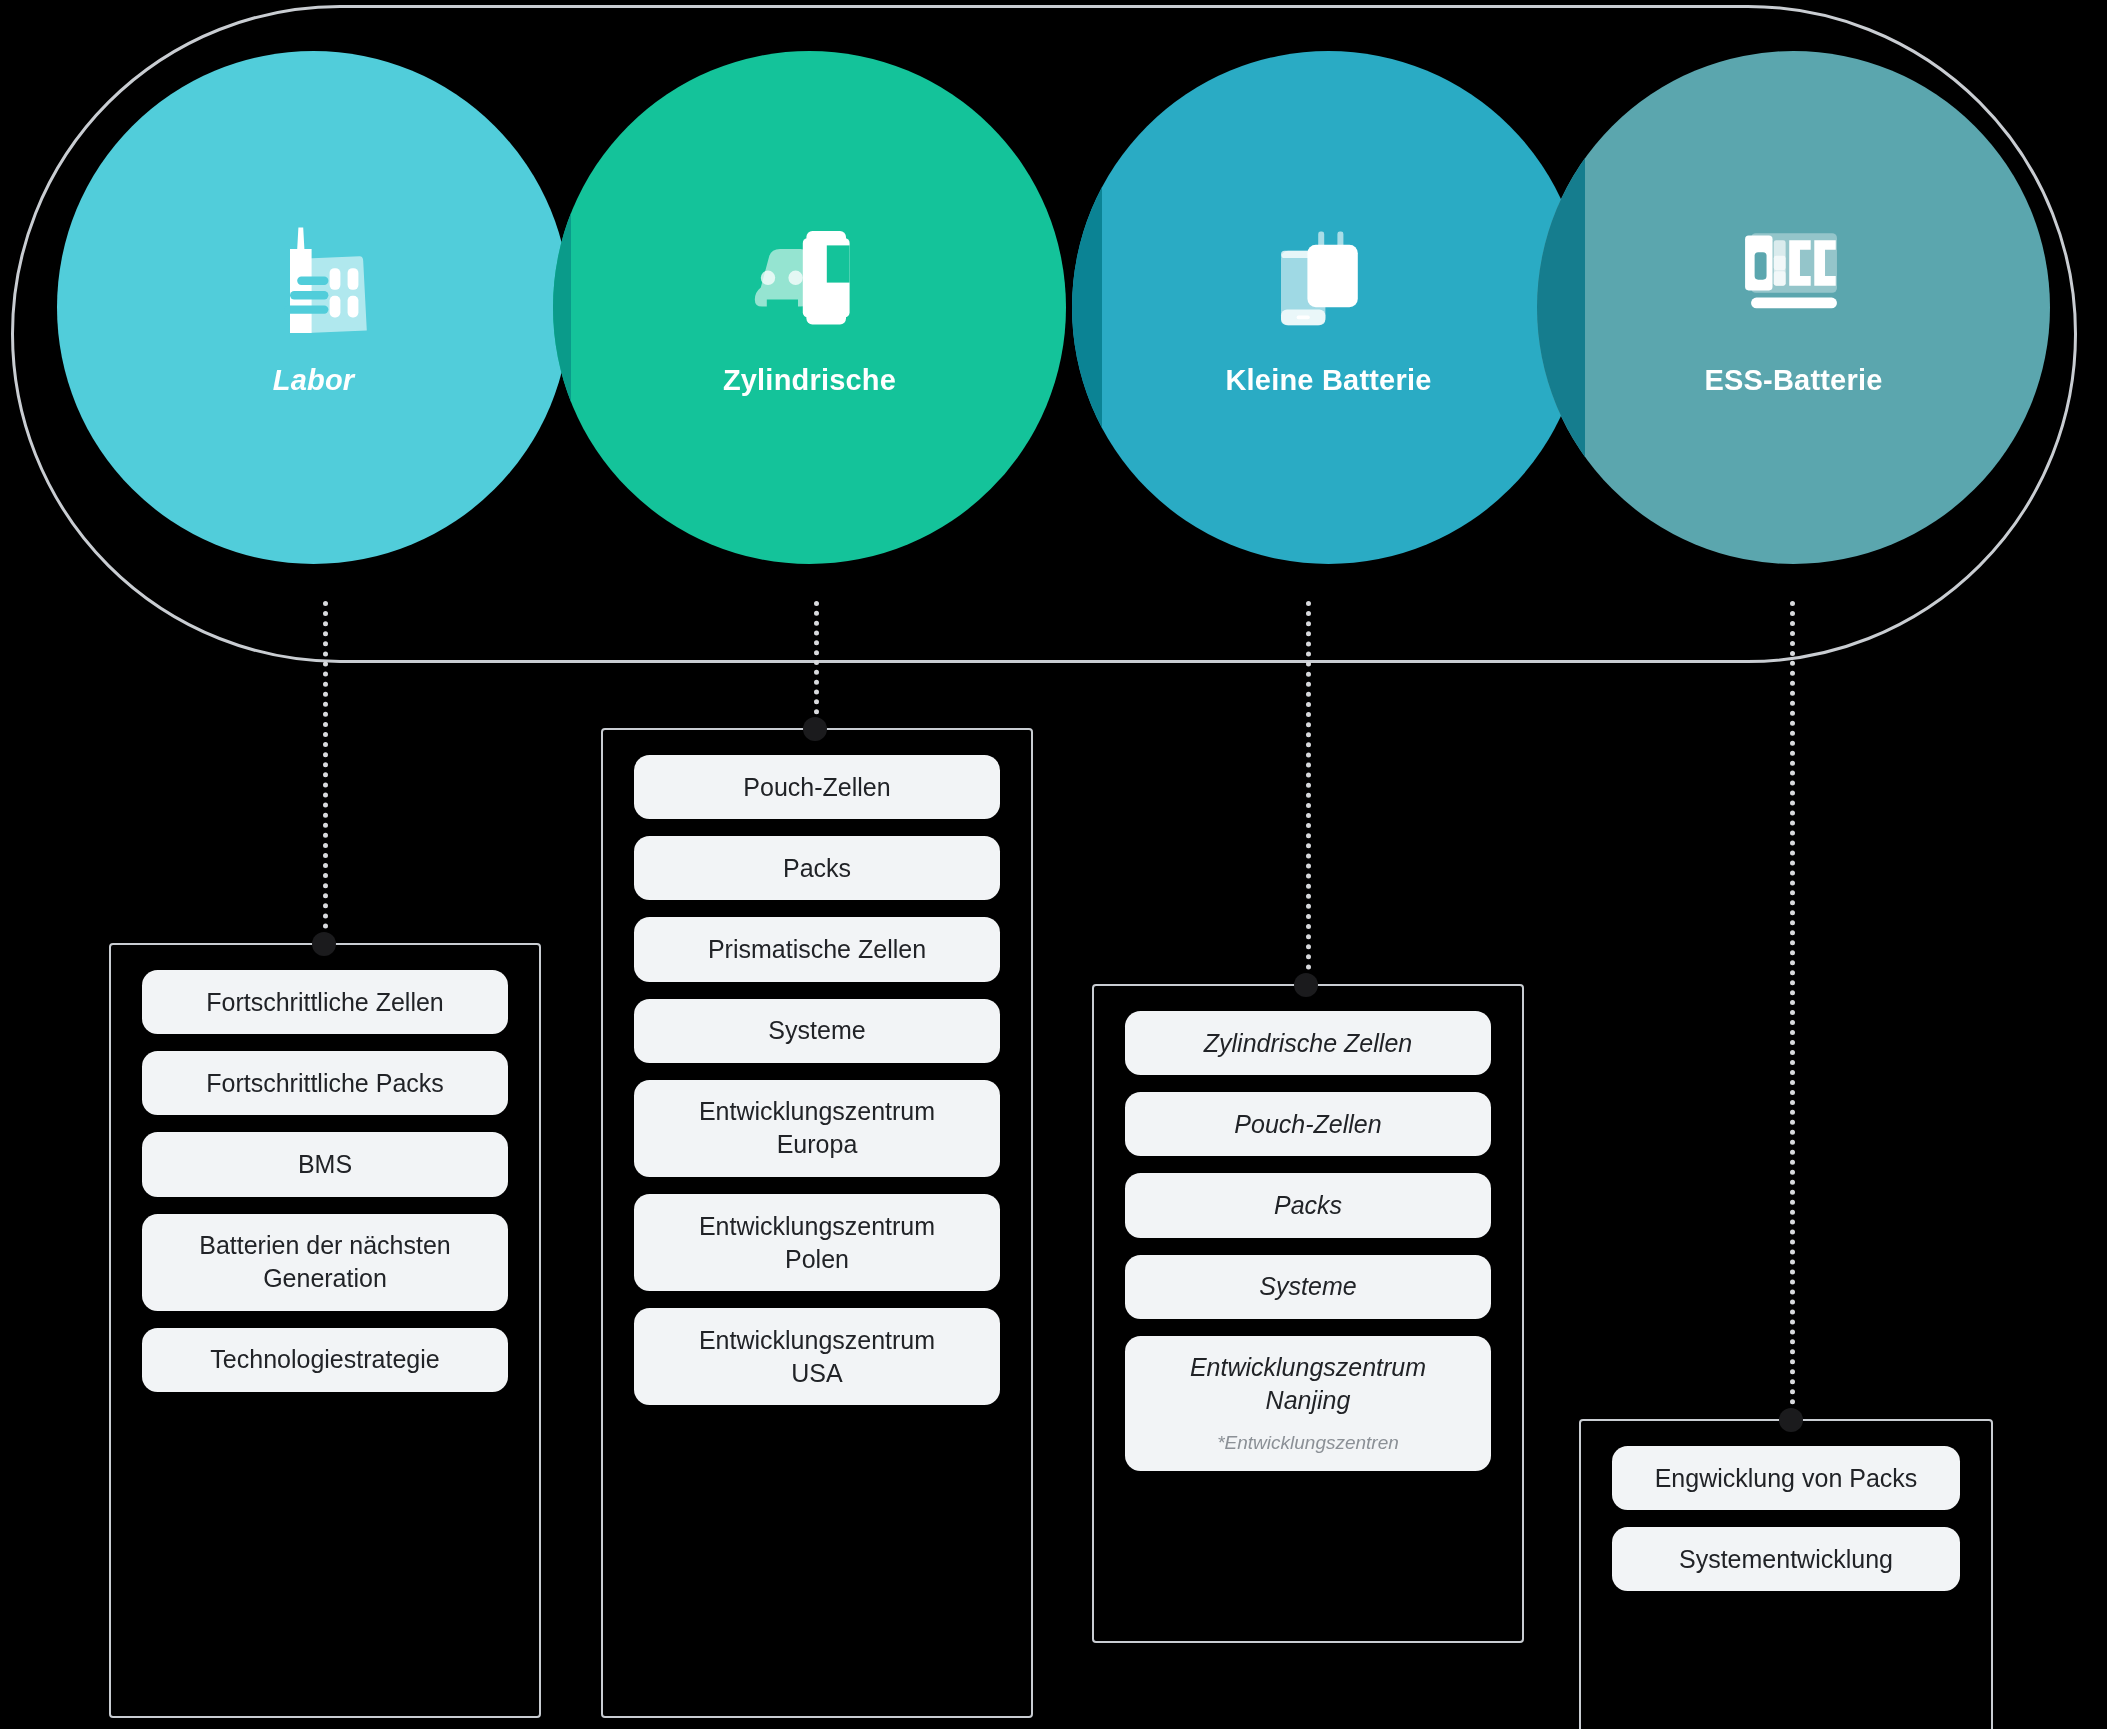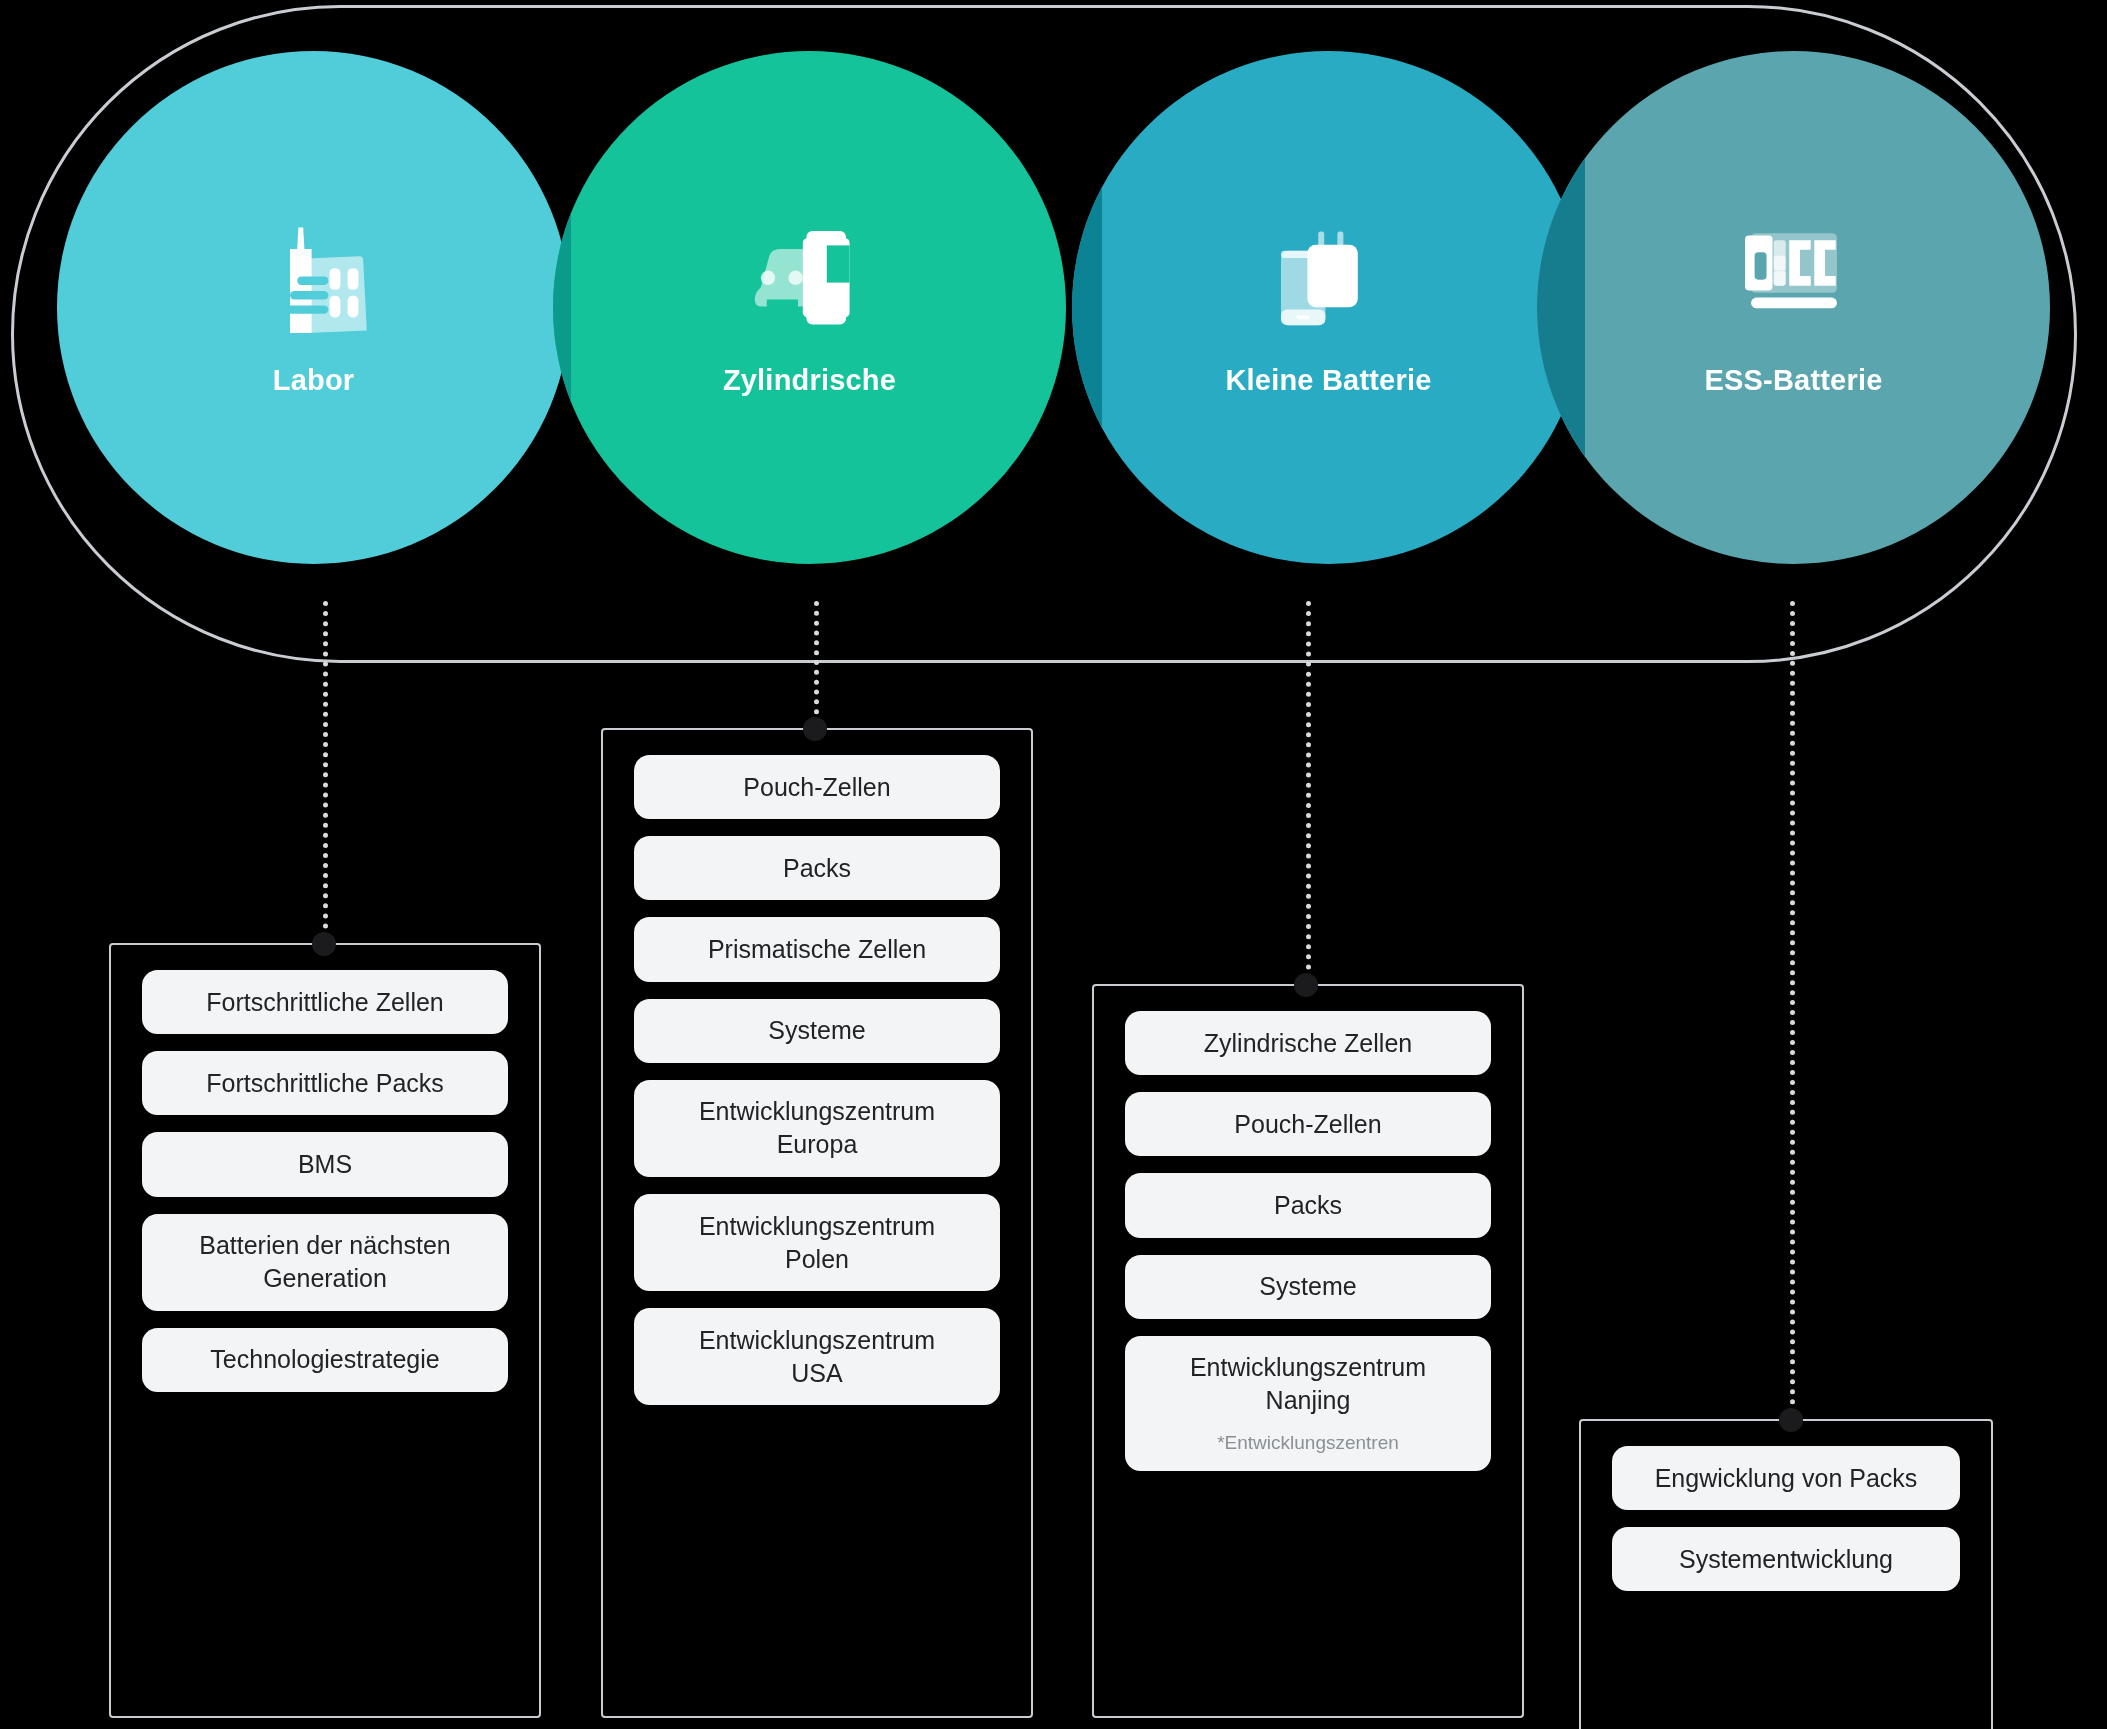--- a/index.html
+++ b/index.html
@@ -25,21 +25,21 @@
   .lens{position:absolute;top:51px;width:513px;height:513px;border-radius:50%;}
   .lensA{left:553px;  background:#0a9b8a; clip-path:inset(0 495px 0 0);}
   .lensB{left:1072px; background:#0b8394; clip-path:inset(0 483px 0 0);}
   .lensC{left:1537px; background:#157d8e; clip-path:inset(0 465px 0 0);}
 
   .circ-inner{
     position:absolute; top:51px; width:513px; height:513px;
     display:flex; flex-direction:column; align-items:center; justify-content:center;
     gap:25px; z-index:5;
   }
-  .i0{left:57px;} .i1{left:553px;} .i2{left:1072px;} .i3{left:1537px;}
+  .i0{left:57px;font-style:italic;} .i1{left:553px;} .i2{left:1072px;} .i3{left:1537px;}
   .circ-label{
     color:#ffffff; font-size:29px; font-weight:bold; letter-spacing:0.2px;
     white-space:nowrap;
   }
   .icon-wrap{width:138px;height:120px;display:flex;align-items:center;justify-content:center;}
 
   
   .conn{
     position:absolute; width:0; border-left:5.4px dotted #d8dadd; z-index:2;
   }
@@ -60,21 +60,21 @@
     color:#212327; text-align:center;
     display:flex; flex-direction:column; align-items:center; justify-content:center;
     padding:15.6px 10.8px; line-height:1.32; font-size:25px;
     min-height:62px; box-sizing:border-box;
   }
   .chip .ln{display:block;}
   .note{display:block; color:#8b9096; font-size:19px; margin-top:13px;}
 
   .g0{left:109px; top:943px; width:432px; height:775px;}
   .g1{left:601px;top:728px; width:432px; height:990px;}
-  .g2{left:1092px;top:984px; width:432px; height:734px;}
+  .g2{left:1092px;top:984px; width:432px; height:659px;font-style:italic;}
   .g3{left:1579px;top:1419px; width:414px; height:336px;}
 </style>
 </head>
 <body>
 
 <div id="stage">
 
   <div class="pill-outline"></div>
 
   <div class="circles">

